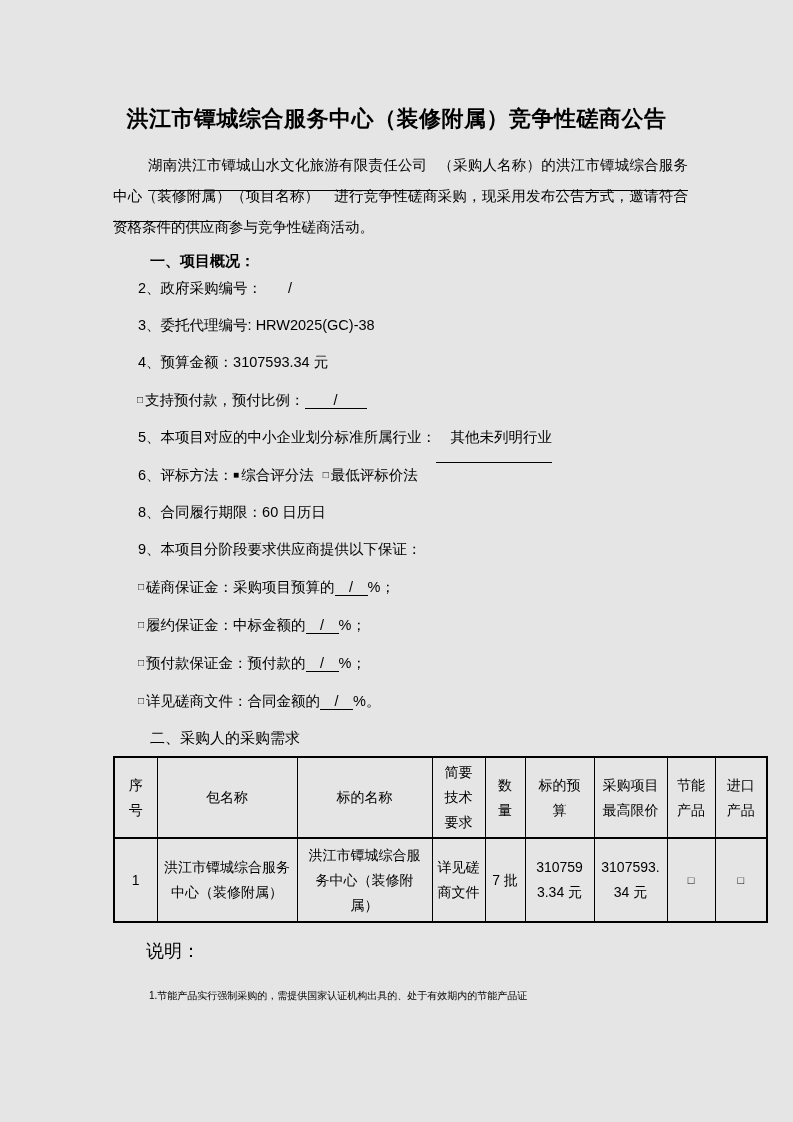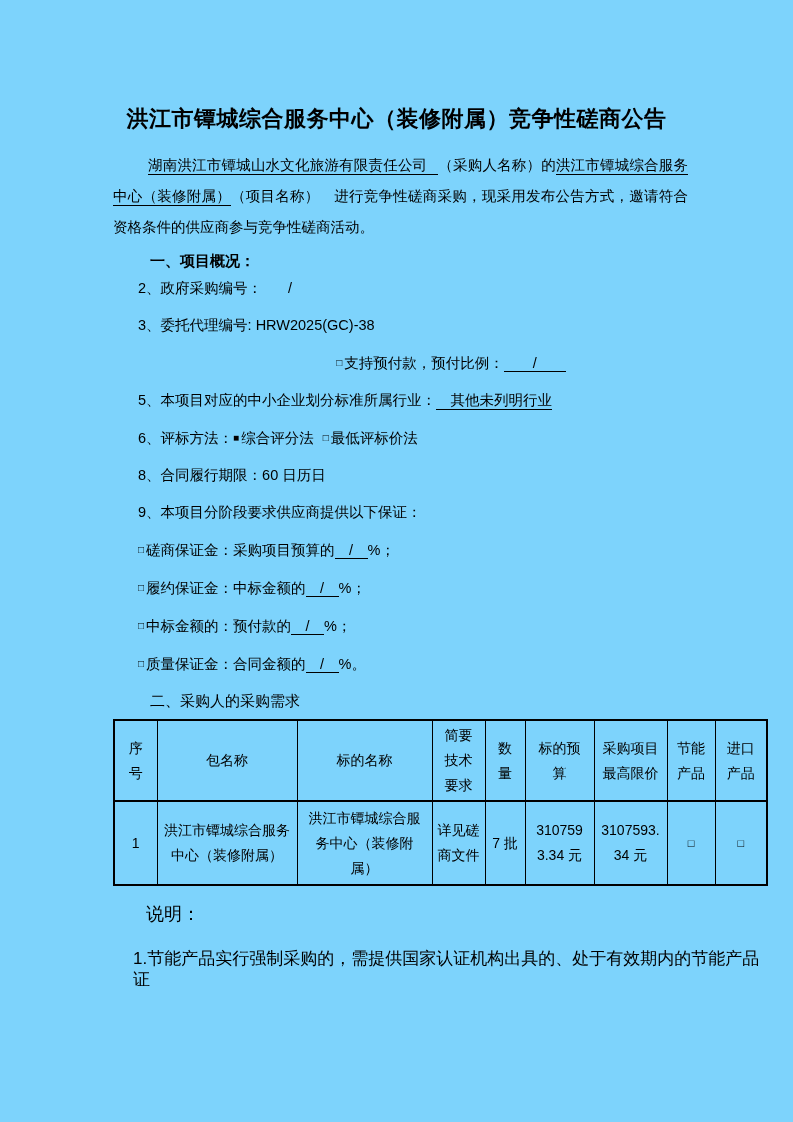--- a/index.html
+++ b/index.html
@@ -4,21 +4,21 @@
 <style>
   * { box-sizing: border-box; }
   html, body { margin: 0; padding: 0; background: #ffffff; }
   body {
     font-family: "Liberation Sans", "DejaVu Sans", sans-serif;
     color: #000000;
   }
   .page {
     width: 793px;
     height: 1122px;
-    background: #7dd3fc;
+    background: #e5e5e5;
     padding: 104px 28px 0 113px;
     overflow: hidden;
     position: relative;
   }
   .doc-title {
     width: 567px;
     margin: 0;
     font-size: 22px;
     line-height: 30px;
     font-weight: bold;
@@ -26,34 +26,34 @@
     letter-spacing: 0.5px;
   }
   .intro {
     width: 575px;
     margin: 16px 0 4px 0;
     font-size: 14.5px;
     line-height: 31px;
     text-indent: 35px;
     text-align: justify;
   }
-  .ul { border-bottom: 1px solid #000; padding-bottom: 1px; }
+  .ul { border-bottom: 1px solid #000; padding-bottom: 17px; }
   .pad-r { padding-right: 11px; }
   .sec-heading {
     margin: 8px 0 7px 37px;
     font-size: 15px;
     font-weight: bold;
     line-height: 20px;
   }
   .li {
     margin: 0 0 16px 25px;
     font-size: 14.5px;
     line-height: 21px;
   }
-  .li.sub { margin-left: 24px; text-align: center; }
+  .li.sub { margin-left: 24px; }
   .gap2 { display: inline-block; width: 26px; }
   .box {
     font-size: 10px;
     vertical-align: 2px;
     padding-right: 2px;
   }
   .opt { margin-right: 9px; margin-top: 24px; }
   .blank {
     border-bottom: 1px solid #000;
     white-space: pre;
@@ -86,60 +86,61 @@
   table.req tr.hdr { height: 75px; }
   table.req tr.data { height: 84px; }
   td.cb { font-size: 11px; }
   td.nowrap { white-space: nowrap; word-break: keep-all; }
   .notes-label {
     margin: 18px 0 0 33px;
     font-size: 18px;
     line-height: 21px;
   }
   .note-item {
-    margin: 23px 0 0 20px;
-    font-size: 17px;
+    margin: 23px 0 0 36px;
+    font-size: 10px;
     line-height: 21px;
   }
 </style>
 </head>
 <body>
 
 <div class="page">
 
   <h1 class="doc-title">洪江市镡城综合服务中心（装修附属）竞争性磋商公告</h1>
 
   <p class="intro"><span class="ul pad-r">湖南洪江市镡城山水文化旅游有限责任公司</span><span>（采购人名称）的</span><span class="ul">洪江市镡城综合服务中心（装修附属）</span><span>（项目名称）　进行竞争性磋商采购，现采用发布公告方式，邀请符合资格条件的供应商参与竞争性磋商活动。</span></p>
 
   <h2 class="sec-heading">一、项目概况：</h2>
 
 
   <p class="li"><span>2、政府采购编号：</span><span class="gap2"></span><span>/</span></p>
 
   <p class="li"><span>3、委托代理编号: </span><span>HRW2025(GC)-38</span></p>
 
+  <p class="li"><span>4、预算金额：</span><span>3107593.34 元</span></p>
 
   <p class="li sub"><span class="box">□</span><span>支持预付款，预付比例：</span><span class="blank">　　/　　</span></p>
 
   <p class="li"><span>5、本项目对应的中小企业划分标准所属行业：</span><span class="ul">　其他未列明行业</span></p>
 
   <p class="li"><span>6、评标方法：</span><span class="opt"><span class="box">■</span><span>综合评分法</span></span><span class="opt"><span class="box">□</span><span>最低评标价法</span></span></p>
 
 
   <p class="li"><span>8、合同履行期限：</span><span>60 日历日</span></p>
 
   <p class="li"><span>9、本项目分阶段要求供应商提供以下保证：</span></p>
 
   <p class="li"><span class="box">□</span><span>磋商保证金：采购项目预算的</span><span class="blank">　/　</span><span>%；</span></p>
 
   <p class="li"><span class="box">□</span><span>履约保证金：中标金额的</span><span class="blank">　/　</span><span>%；</span></p>
 
-  <p class="li"><span class="box">□</span><span>中标金额的：预付款的</span><span class="blank">　/　</span><span>%；</span></p>
+  <p class="li"><span class="box">□</span><span>预付款保证金：预付款的</span><span class="blank">　/　</span><span>%；</span></p>
 
-  <p class="li"><span class="box">□</span><span>质量保证金：合同金额的</span><span class="blank">　/　</span><span>%。</span></p>
+  <p class="li"><span class="box">□</span><span>详见磋商文件：合同金额的</span><span class="blank">　/　</span><span>%。</span></p>
 
   <h2 class="sec2-heading">二、采购人的采购需求</h2>
 
   <table class="req">
     <colgroup>
       <col style="width:43px">
         <col style="width:140px">
         <col style="width:135px">
         <col style="width:53px">
         <col style="width:40px">

